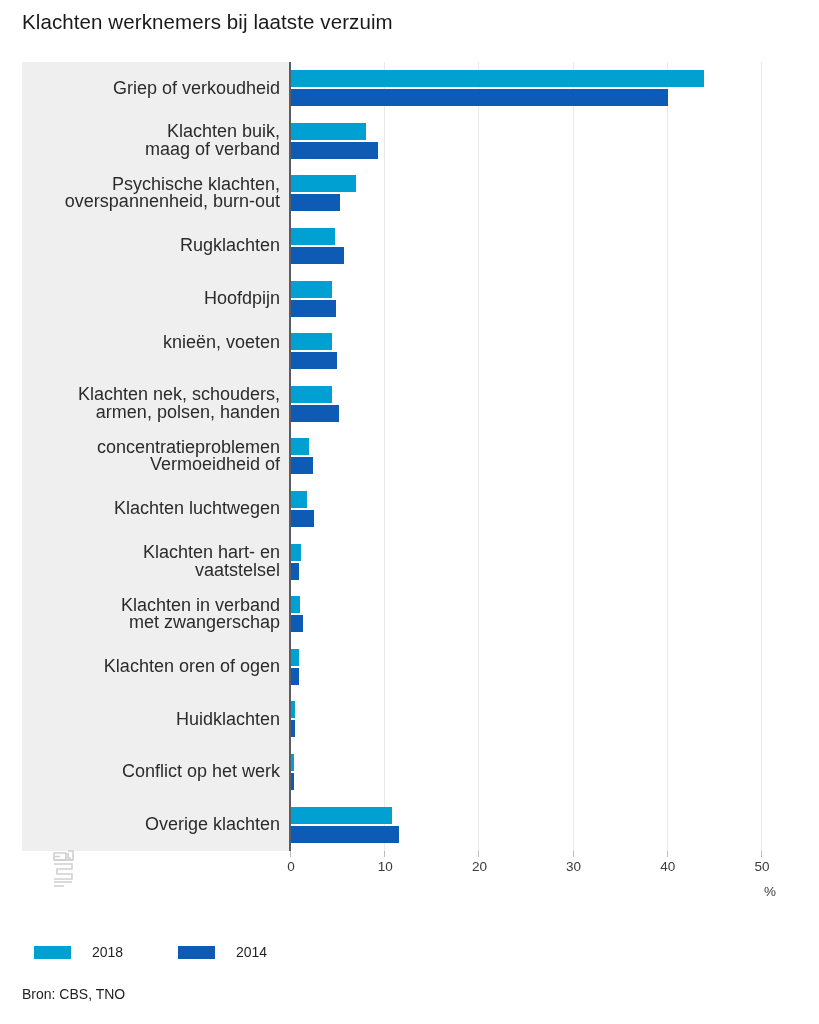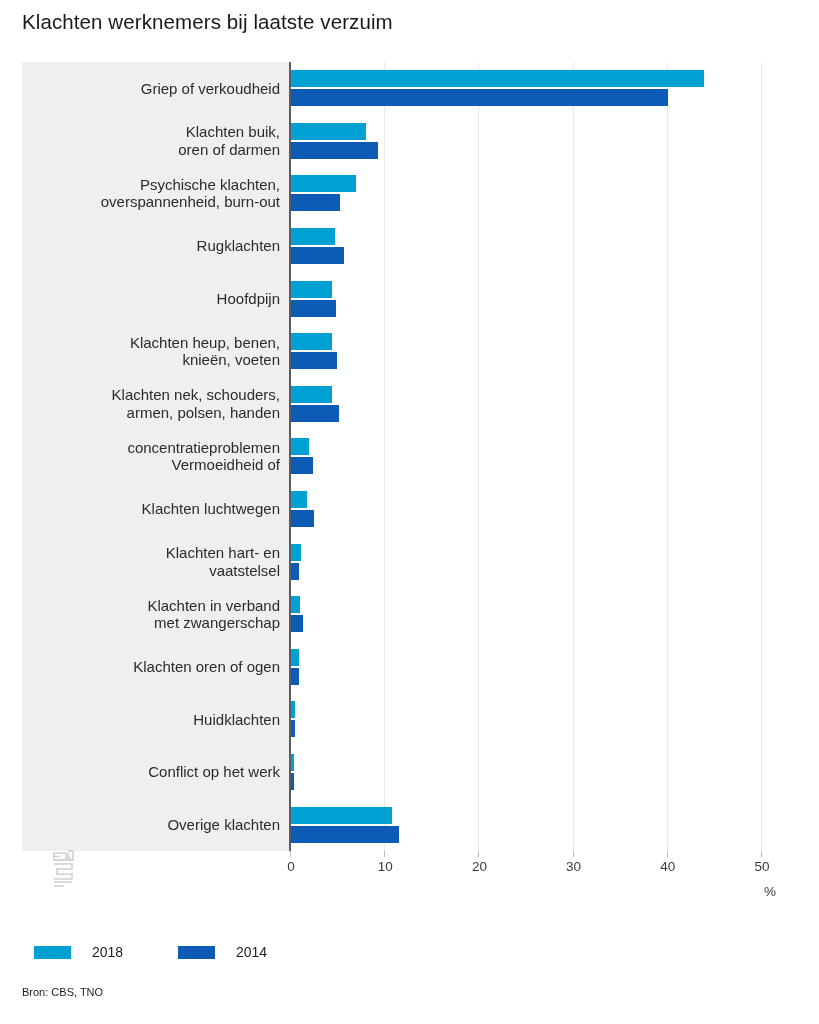--- a/index.html
+++ b/index.html
@@ -72,21 +72,21 @@
   .row {
     position: absolute;
     left: 0;
     width: 760px;
   }
   .row-label {
     position: absolute;
     right: 502px;     
     width: 240px;
     text-align: right;
-    font-size: 15px;
+    font-size: 18px;
     color: #2b2b2b;
     line-height: 17.5px;
   }
   .bar {
     position: absolute;
     left: 269px;
     height: 17px;
   }
   .bar.y2018 { background: #00a0d2; }
   .bar.y2014 { background: #0d5bb5; }
@@ -134,21 +134,21 @@
     margin-left: 21px;
     font-size: 14px;
     color: #1f1f1f;
   }
 
   
   #source {
     position: absolute;
     left: 22px;
     top: 986px;
-    font-size: 11px;
+    font-size: 14px;
     color: #1f1f1f;
   }
 
   
   #cbs-logo {
     position: absolute;
     left: 30px;
     top: 787px;
     width: 34px;
     height: 42px;
@@ -176,21 +176,21 @@
         <div class="row" style="top: 0px; height: 52.6px;">
           <div class="row-label" style="top: 17.55px;">
             <div>Griep of verkoudheid</div>
           </div>
           <div class="bar y2018" title="2018: 43.8%" style="top: 8.3px; width: 412.596px; background: rgb(0, 160, 210);"></div>
           <div class="bar y2014" title="2014: 40%" style="top: 27.3px; width: 376.8px; background: rgb(13, 91, 181);"></div>
         </div>
         <div class="row" style="top: 52.6px; height: 52.6px;">
           <div class="row-label" style="top: 8.8px;">
             <div>Klachten buik,</div>
-            <div>oren of darmen</div>
+            <div>maag of verband</div>
           </div>
           <div class="bar y2018" title="2018: 8%" style="top: 8.3px; width: 75.36px; background: rgb(0, 160, 210);"></div>
           <div class="bar y2014" title="2014: 9.2%" style="top: 27.3px; width: 86.664px; background: rgb(13, 91, 181);"></div>
         </div>
         <div class="row" style="top: 105.2px; height: 52.6px;">
           <div class="row-label" style="top: 8.8px;">
             <div>Psychische klachten,</div>
             <div>overspannenheid, burn-out</div>
           </div>
           <div class="bar y2018" title="2018: 6.9%" style="top: 8.3px; width: 64.998px; background: rgb(0, 160, 210);"></div>
@@ -205,21 +205,20 @@
         </div>
         <div class="row" style="top: 210.4px; height: 52.6px;">
           <div class="row-label" style="top: 17.55px;">
             <div>Hoofdpijn</div>
           </div>
           <div class="bar y2018" title="2018: 4.4%" style="top: 8.3px; width: 41.448px; background: rgb(0, 160, 210);"></div>
           <div class="bar y2014" title="2014: 4.8%" style="top: 27.3px; width: 45.216px; background: rgb(13, 91, 181);"></div>
         </div>
         <div class="row" style="top: 263px; height: 52.6px;">
           <div class="row-label" style="top: 8.8px;">
-            <div>Klachten heup, benen,</div>
             <div>knieën, voeten</div>
           </div>
           <div class="bar y2018" title="2018: 4.4%" style="top: 8.3px; width: 41.448px; background: rgb(0, 160, 210);"></div>
           <div class="bar y2014" title="2014: 4.9%" style="top: 27.3px; width: 46.158px; background: rgb(13, 91, 181);"></div>
         </div>
         <div class="row" style="top: 315.6px; height: 52.6px;">
           <div class="row-label" style="top: 8.8px;">
             <div>Klachten nek, schouders,</div>
             <div>armen, polsen, handen</div>
           </div>

